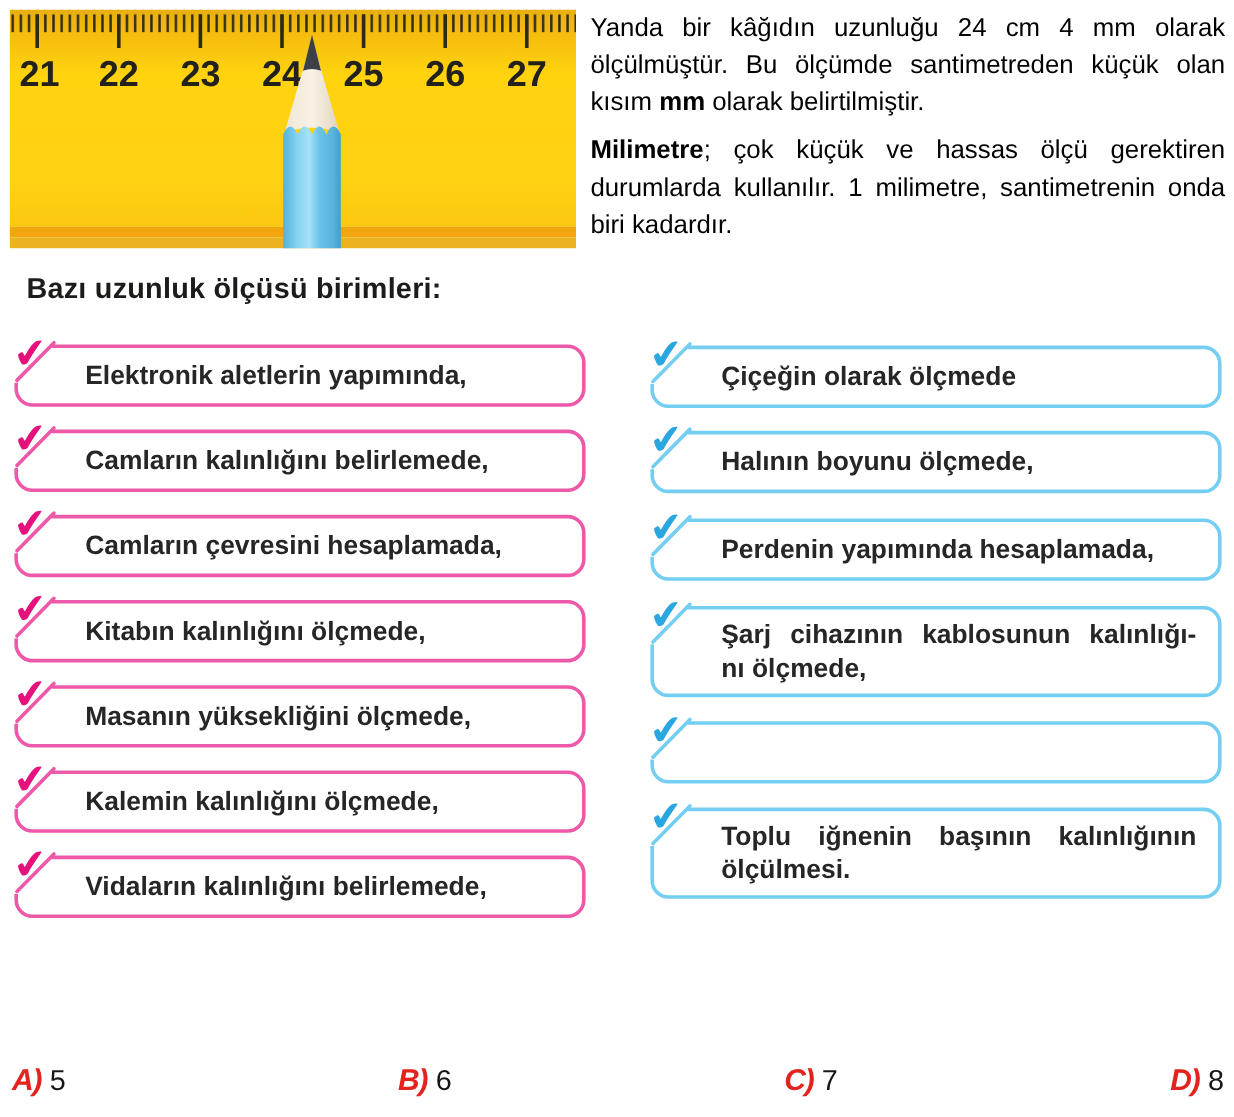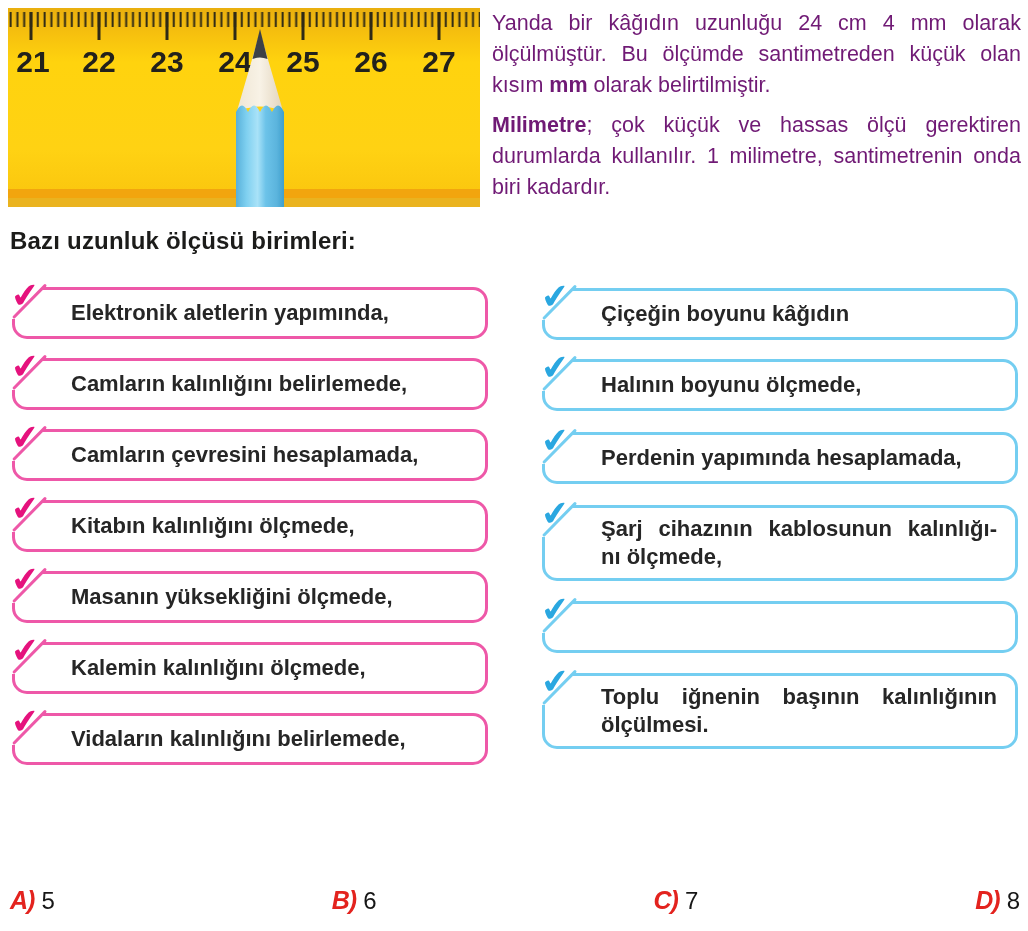--- a/index.html
+++ b/index.html
@@ -8,27 +8,27 @@
     font-family:"Liberation Sans", sans-serif; color:#1d1d1b; overflow:hidden;
   }
 
   
   .ruler-figure { position:absolute; left:8px; top:8px; width:472px; height:199px; }
 
   
   .intro { position:absolute; left:492px; top:8px; width:529px; }
   .intro p {
     margin:0 0 9px 0; font-size:21.5px; line-height:31px;
-    text-align:justify; color:#701a75;
+    text-align:justify; color:#000000;
   }
   .intro b { font-weight:bold; }
 
   
   .heading {
-    position:absolute; left:10px; top:227px; font-size:24px; font-weight:bold;
+    position:absolute; left:22px; top:227px; font-size:24px; font-weight:bold;
     color:#1c1c1a; letter-spacing:0.2px;
   }
 
   
   .col-left  { position:absolute; left:12px;  top:287px; width:476px; }
   .col-right { position:absolute; left:542px; top:288px; width:476px; }
 
   .callout {
     position:relative; box-sizing:border-box; width:100%;
     background:#fff; border:3px solid var(--pink-border); border-radius:15px;
@@ -192,21 +192,21 @@
     </div>
     <div class="callout pink">
       <span class="check">✔</span>
       <div class="callout-text">Vidaların kalınlığını belirlemede,</div>
     </div>
   </div>
 
   <div class="col-right">
     <div class="callout blue" style="margin-bottom:19px">
       <span class="check">✔</span>
-      <div class="callout-text">Çiçeğin boyunu kâğıdın</div>
+      <div class="callout-text">Çiçeğin olarak ölçmede</div>
     </div>
     <div class="callout blue" style="margin-bottom:21px">
       <span class="check">✔</span>
       <div class="callout-text">Halının boyunu ölçmede,</div>
     </div>
     <div class="callout blue" style="margin-bottom:21px">
       <span class="check">✔</span>
       <div class="callout-text">Perdenin yapımında hesaplamada,</div>
     </div>
     <div class="callout blue two-line" style="margin-bottom:20px">

